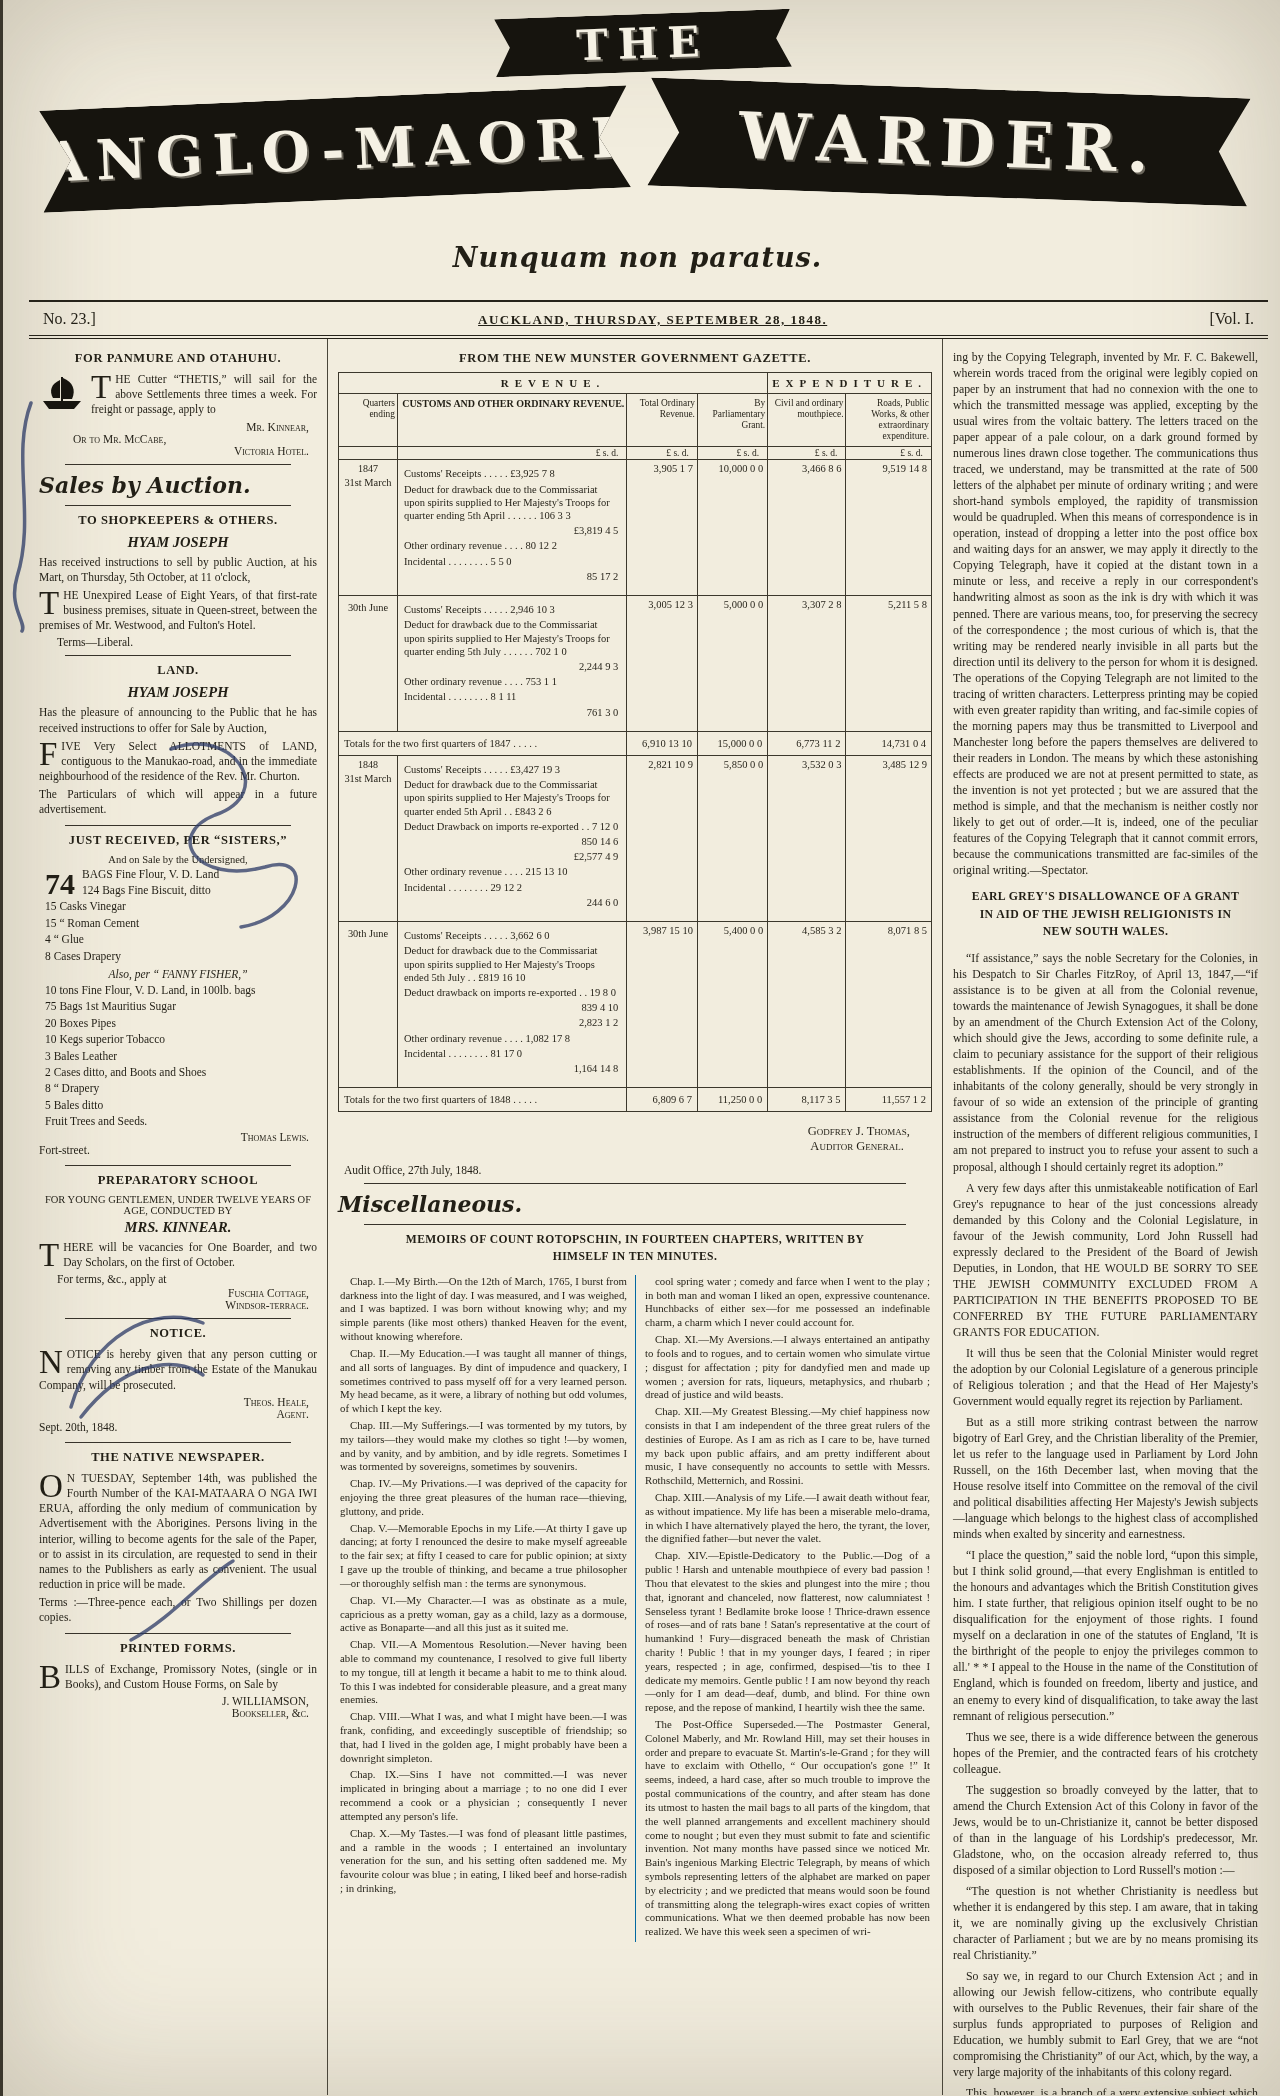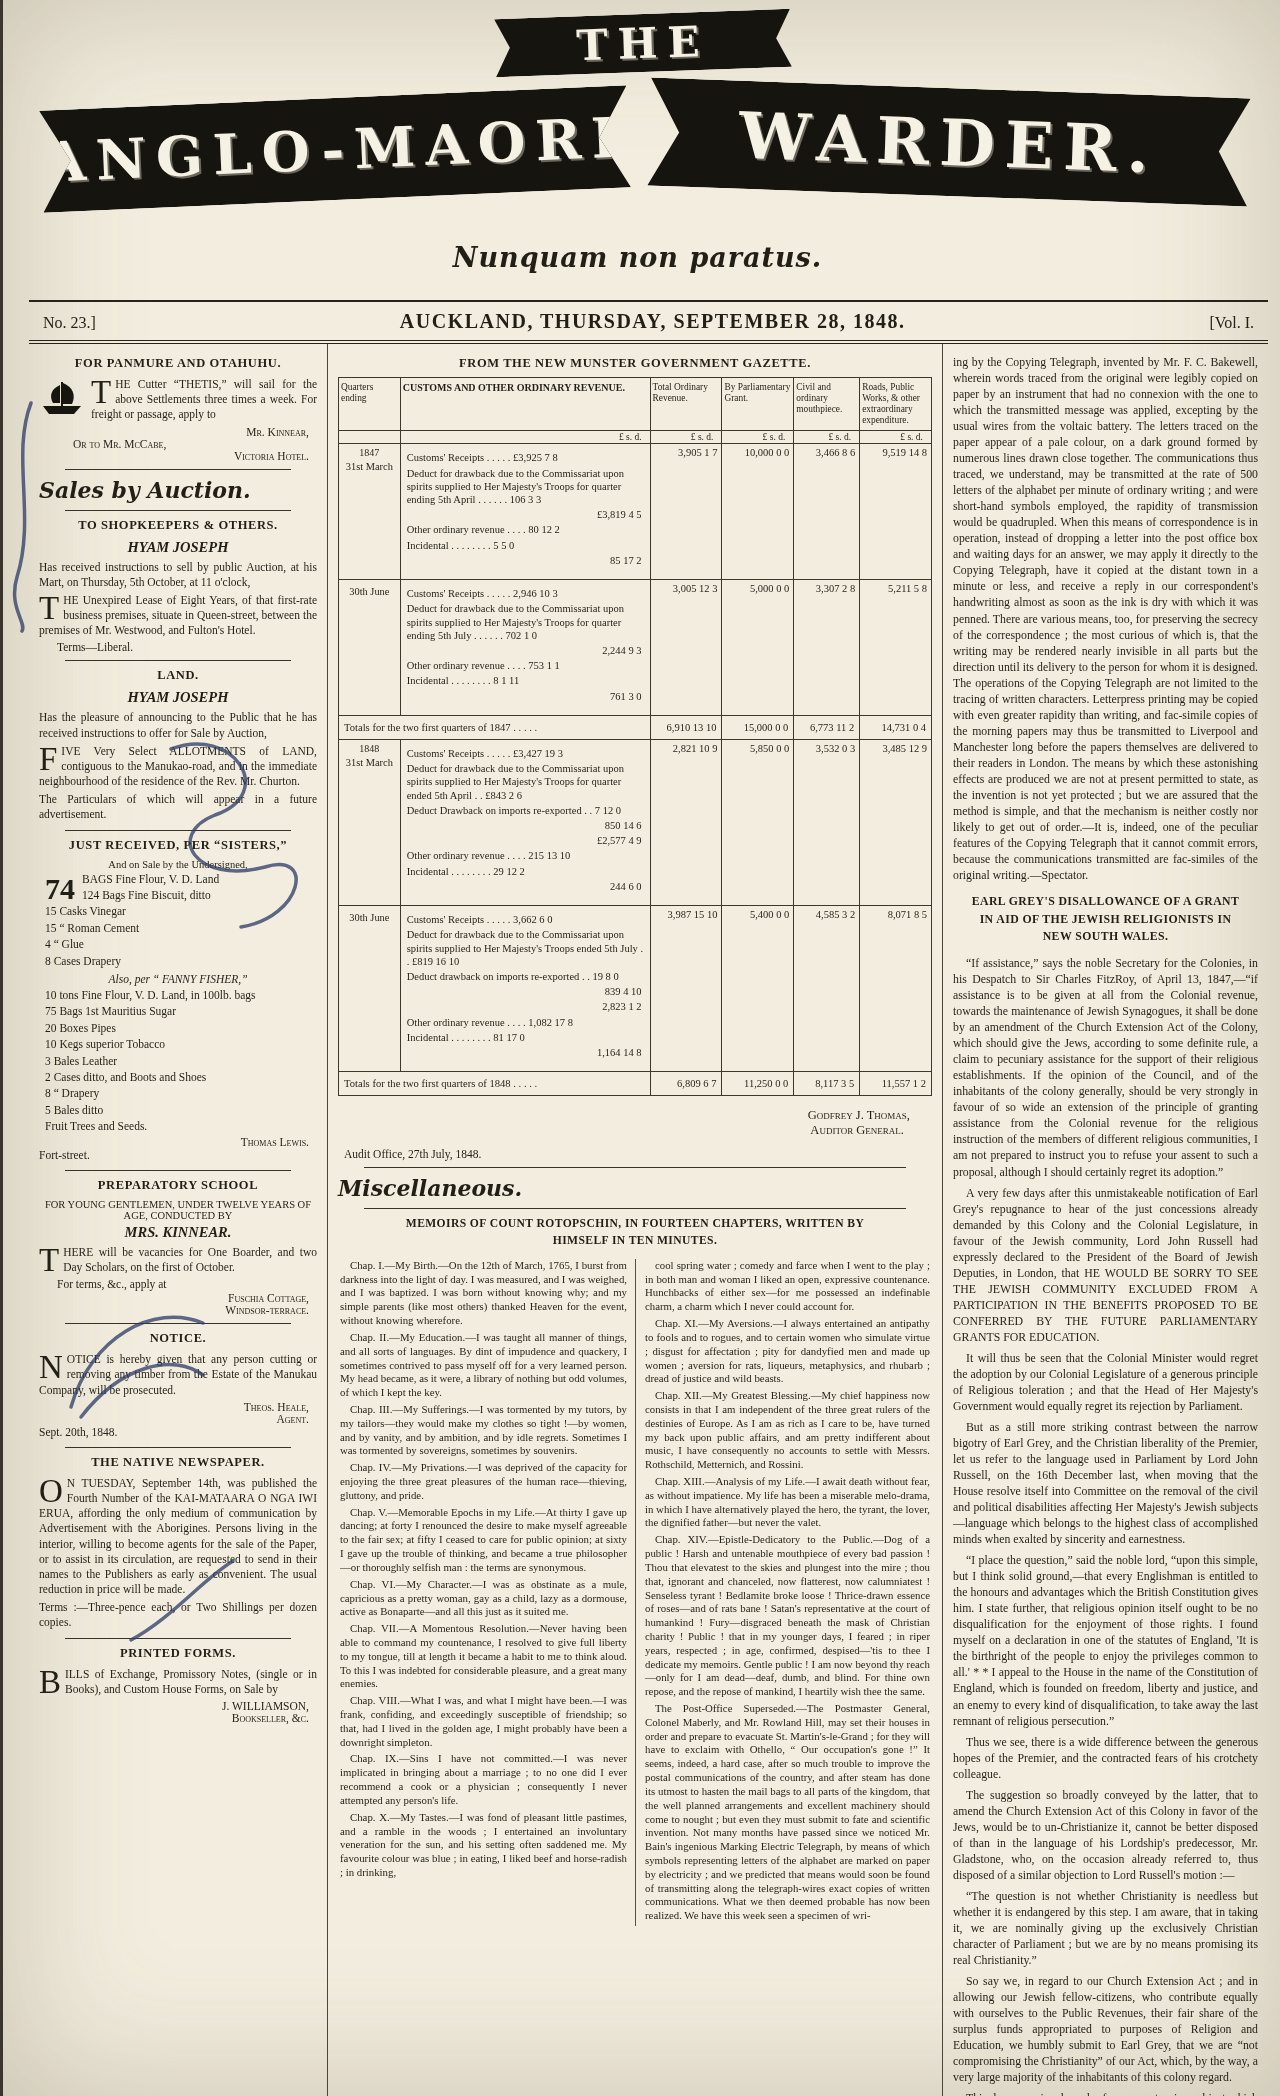--- a/index.html
+++ b/index.html
@@ -38,21 +38,21 @@
     font-size: 27px; letter-spacing: 1px;
   }
 
   
   .dateline {
     display: flex; justify-content: space-between; align-items: baseline;
     margin: 0 12px 0 26px; padding: 8px 14px 7px;
     border-top: 2px solid #26231a; border-bottom: 4px double #26231a;
     font-size: 16px;
   }
-  .dl-date { font-weight: bold; letter-spacing: 1.5px; font-size: 20px; }
+  .dl-date { font-weight: bold; letter-spacing: 1.5px; font-size: 13px; text-decoration: underline; }
 
   
   .columns { display: flex; align-items: stretch; margin: 0 12px 0 26px; height: 1756px; overflow: hidden; }
   .col { padding: 10px 10px 0; overflow: hidden; }
   .col-left { width: 298px; }
   .col-mid  { width: 616px; border-left: 1px solid #4a463a; border-right: 1px solid #4a463a; }
   .col-right{ flex: 1; }
 
   
   .adtitle { margin: 2px 0 6px; text-align: center; font-size: 12.5px; font-weight: bold; letter-spacing: .6px; }
@@ -69,21 +69,21 @@
   .goods { font-size: 11.5px; line-height: 1.34; margin: 2px 0 0 6px; overflow: hidden; }
   .big74 { float: left; font-size: 30px; font-weight: bold; line-height: 1; margin: 2px 7px 0 0; }
   .goods-line { margin: 0 0 1px 0; }
   .also { text-align: center; font-style: italic; font-size: 11.5px; margin: 3px 0; }
 
   
   .gz-intro { font-size: 10.6px; line-height: 1.32; text-align: justify; margin: 5px 2px 8px; font-variant: small-caps; }
   table.gz { width: 100%; border-collapse: collapse; font-size: 10.5px; }
   .gz th, .gz td { border: 1px solid #3c382c; padding: 3px 4px; vertical-align: top; }
   .gz-main th { font-weight: bold; letter-spacing: 6px; text-align: center; font-size: 11px; padding: 4px; }
-  .gz-colheads th { font-size: 9.4px; font-weight: normal; text-align: left; line-height: 1.18; padding: 4px 2px; }
+  .gz-colheads th { font-size: 9.4px; font-weight: normal; text-align: right; line-height: 1.18; padding: 4px 2px; }
   .gz-colheads th.cust { font-size: 10px; font-weight: bold; }
   .gz-lsd th { font-size: 9.5px; font-weight: normal; text-align: right; padding: 1px 8px 1px 2px; }
   .qcell { text-align: center; font-size: 10.4px; }
   .yr { font-size: 10px; margin-bottom: 3px; }
   .qrow td.desc { padding: 7px 6px 10px; }
   .gz-line { margin: 0 0 2px; line-height: 1.26; text-align: left; }
   .gz-line.amt-right { text-align: right; padding-right: 2px; }
   .num { text-align: right; vertical-align: bottom; padding: 3px 5px 8px; white-space: nowrap; }
   .trow td { padding: 6px 5px; }
   .tlabel { font-size: 10.6px; }
@@ -269,20 +269,24 @@
       <table class="gz">
         <colgroup>
           <col style="width:62px">
             <col style="width:252px">
             <col style="width:72px">
             <col style="width:72px">
             <col style="width:66px">
             <col style="width:72px">
         </colgroup>
         <thead>
+          <tr class="gz-main">
+            <th colspan="4">REVENUE.</th>
+            <th colspan="2">EXPENDITURE.</th>
+          </tr>
           <tr class="gz-colheads">
             <th>Quarters ending</th>
             <th class="cust">CUSTOMS AND OTHER ORDINARY REVENUE.</th>
             <th>Total Ordinary Revenue.</th>
             <th>By Parliamentary Grant.</th>
             <th>Civil and ordinary mouthpiece.</th>
             <th>Roads, Public Works, &amp; other extraordinary expenditure.</th>
           </tr>
           <tr class="gz-lsd">
             <th></th>

